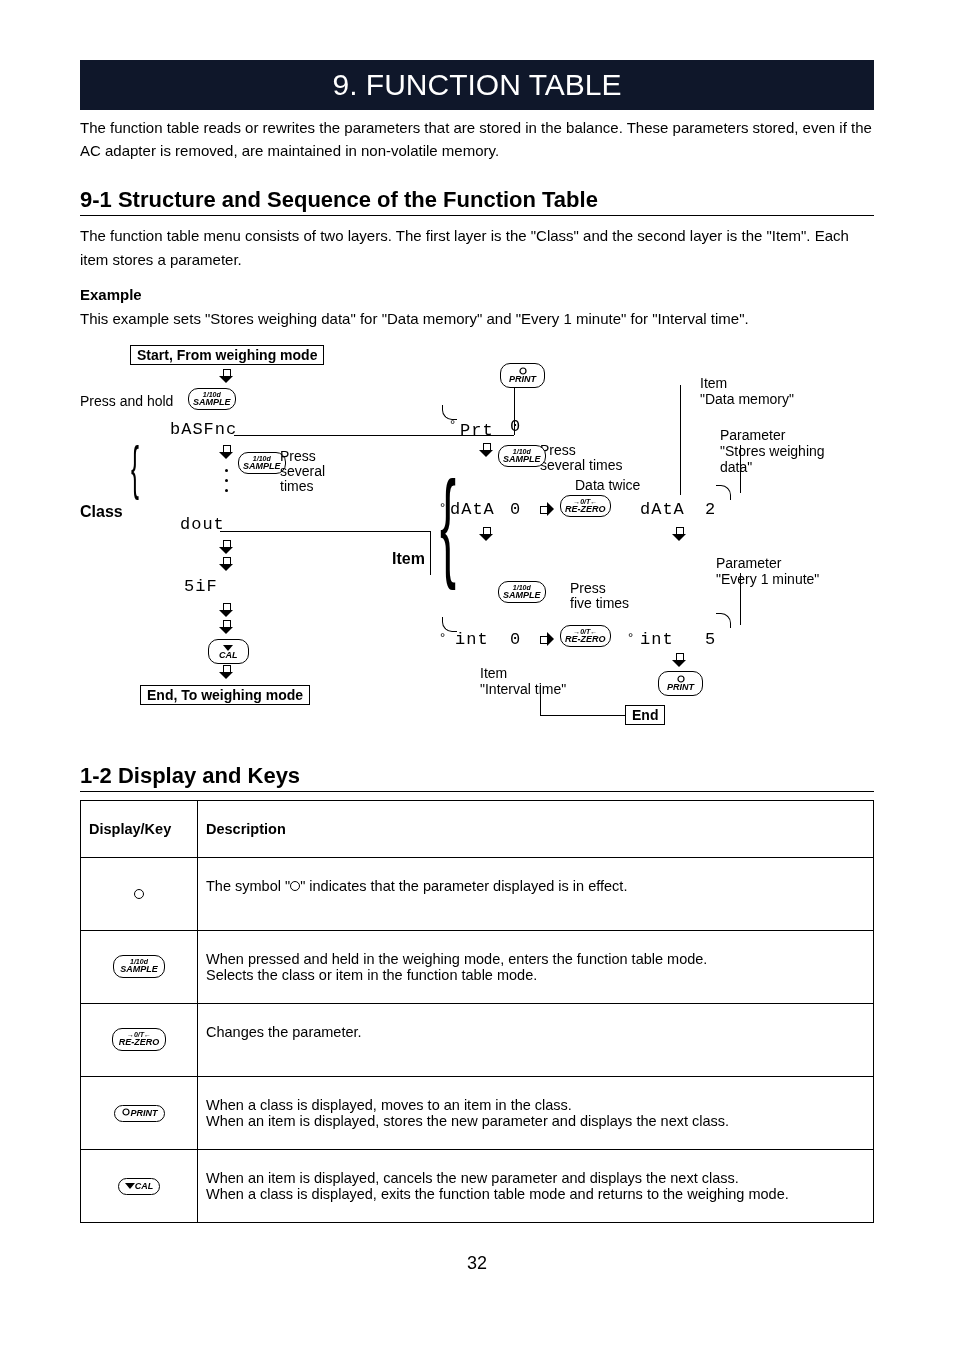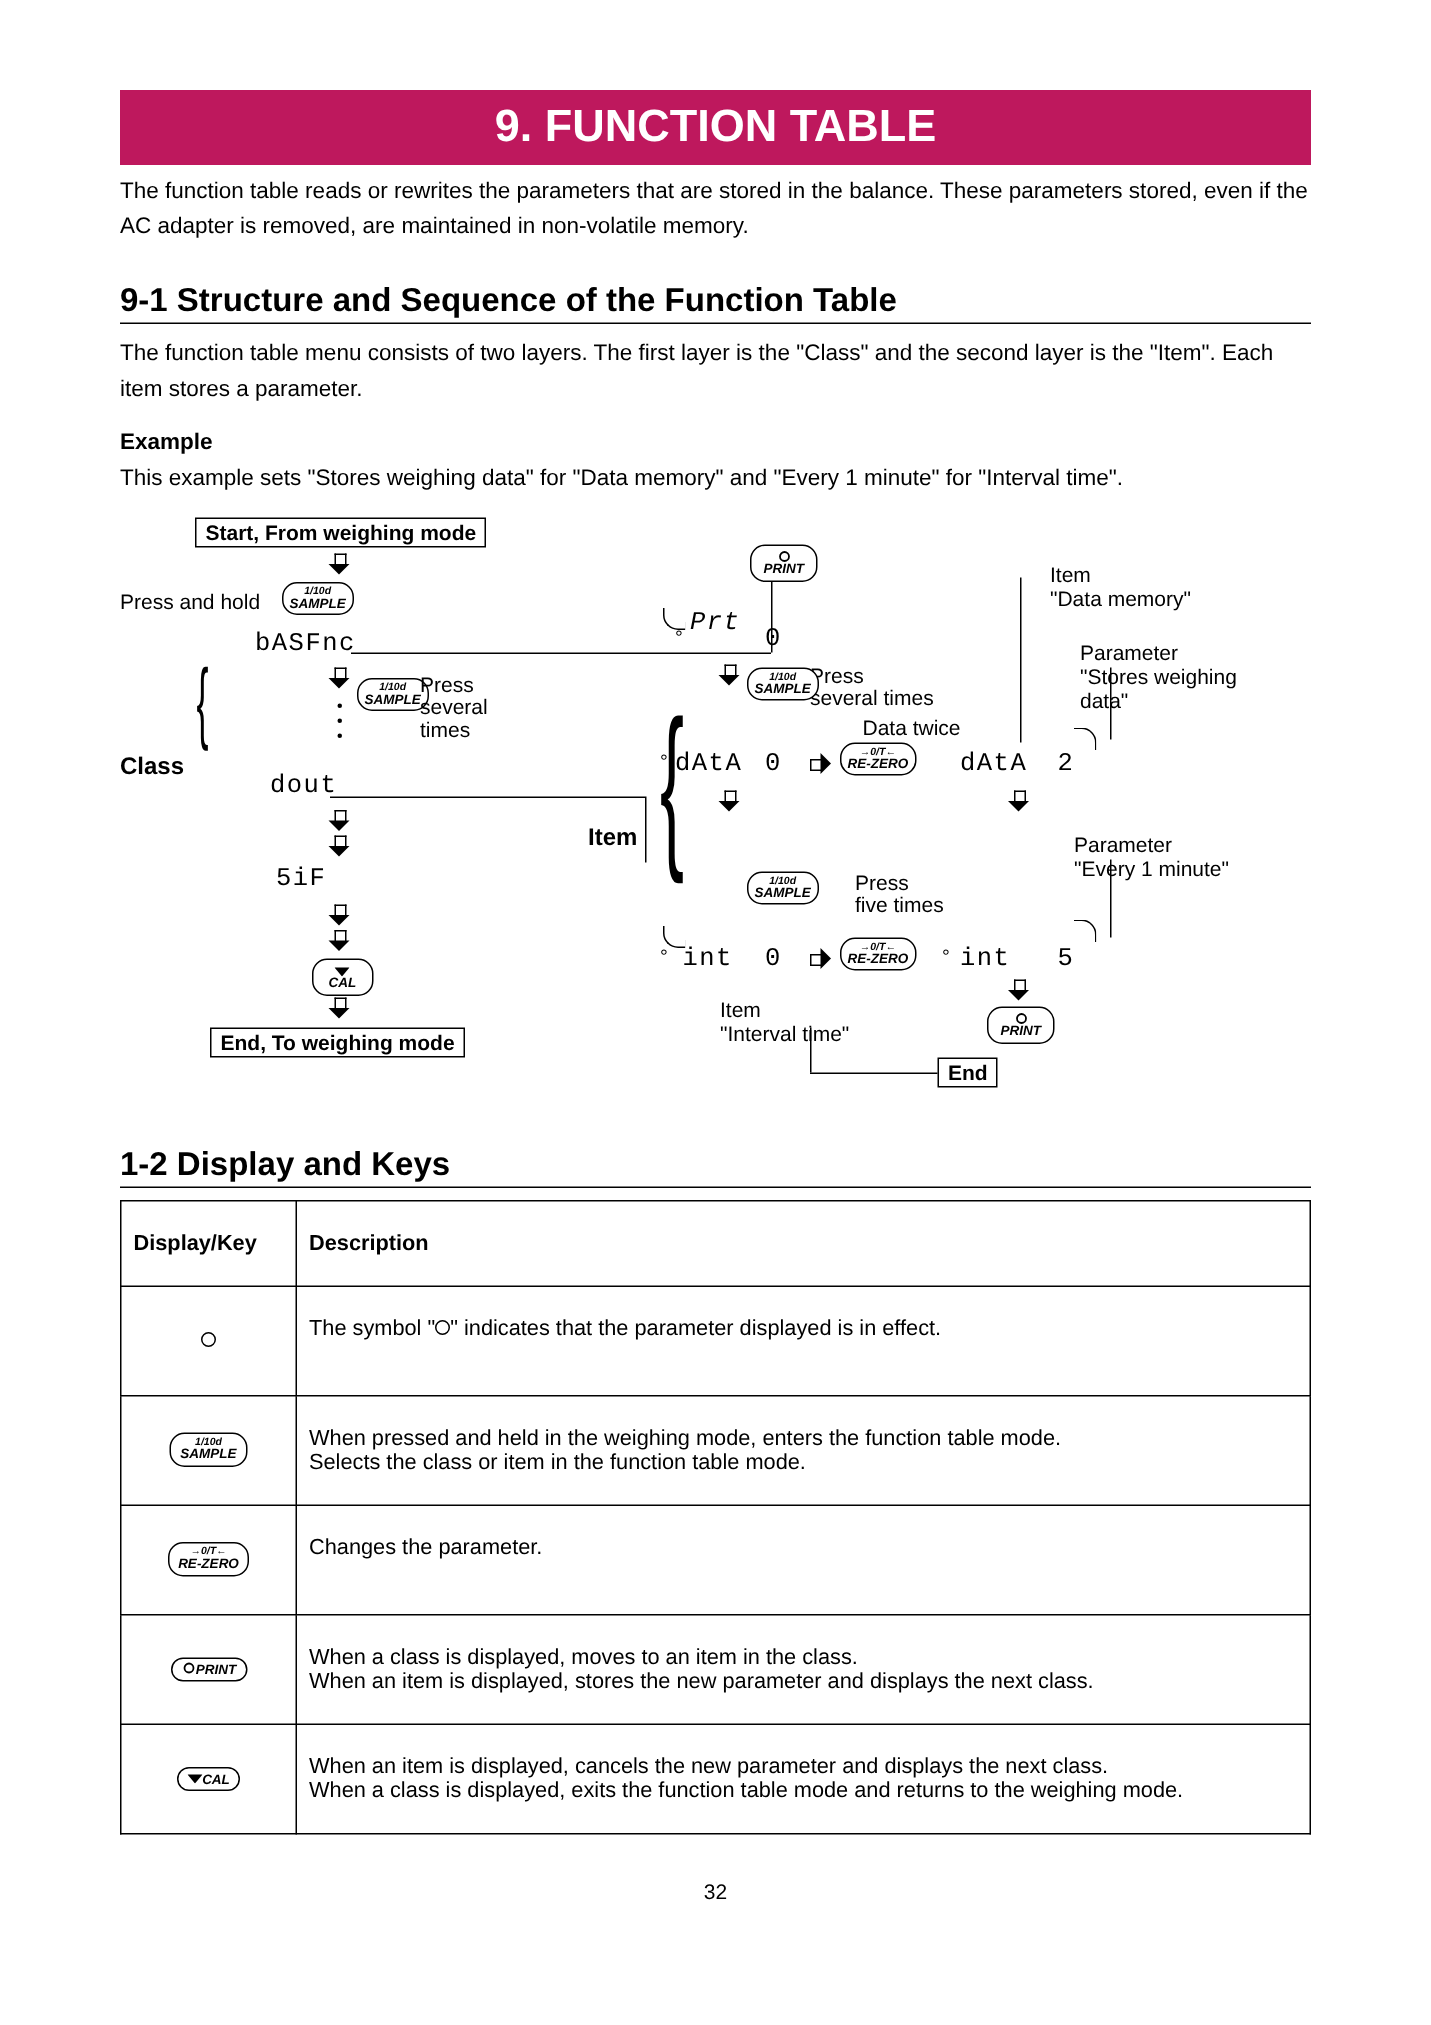--- a/index.html
+++ b/index.html
@@ -6,23 +6,23 @@
     margin: 0;
     padding: 60px 80px;
     font-family: Arial, Helvetica, sans-serif;
     font-size: 15px;
     color: #000;
     background: #fff;
     width: 954px;
     box-sizing: border-box;
   }
   .chapter-banner {
-    background: #be185d;
+    background: #0f172a;
     color: #fff;
-    font-weight: bold;
+    font-weight: normal;
     font-size: 30px;
     text-align: center;
     padding: 8px 0;
     margin-bottom: 6px;
   }
   .intro {
     line-height: 1.55;
     margin-bottom: 24px;
   }
   .section-heading {
@@ -207,21 +207,21 @@
   .circle-o {
     display:inline-block;
     width:8px;height:8px;
     border:1.5px solid #000;
     border-radius:50%;
     vertical-align:baseline;
   }
   .page-num {
     text-align:center;
     margin-top:30px;
-    font-size:14px;
+    font-size:18px;
   }
   .justify { text-align: justify; }
 </style>
 </head>
 <body>
 
 <div class="chapter-banner">9.  FUNCTION TABLE</div>
 
 <div class="intro">The function table reads or rewrites the parameters that are stored in the balance. These parameters stored, even if the AC adapter is removed, are maintained in non-volatile memory.</div>
 
@@ -279,21 +279,21 @@
 
   <div class="key" style="left:420px; top:18px; padding:3px 8px;">
     <svg width="10" height="8">
         <circle cx="5" cy="4" r="3" fill="none" stroke="#000" stroke-width="1.2"></circle>
       </svg>PRINT
   </div>
 
   <div class="plain-label" style="left:620px; top:30px; line-height:1.2;">Item<br>"Data memory"</div>
 
   <div class="stable-mark" style="left:370px; top:72px;">°</div>
-  <div class="seg-display" style="left:380px; top:61px;font-style:italic;">Prt</div>
+  <div class="seg-display" style="left:380px; top:76px;">Prt</div>
   <div class="seg-display" style="left:430px; top:72px;">0</div>
 
   <div class="curve-to" style="left:362px; top:60px; width:14px; height:14px;"></div>
 
   <div class="down-arrow" style="left:400px; top:98px;"></div>
   <div class="plain-label" style="left:460px; top:98px; line-height:1.1;">Press<br>several times</div>
   <div class="key" style="left:418px; top:100px;"><span class="tiny">1/10d</span>SAMPLE</div>
 
   <div class="plain-label" style="left:640px; top:82px; line-height:1.15;">Parameter<br>"Stores weighing<br>data"</div>
   <div class="plain-label" style="left:495px; top:132px;">Data twice</div>

